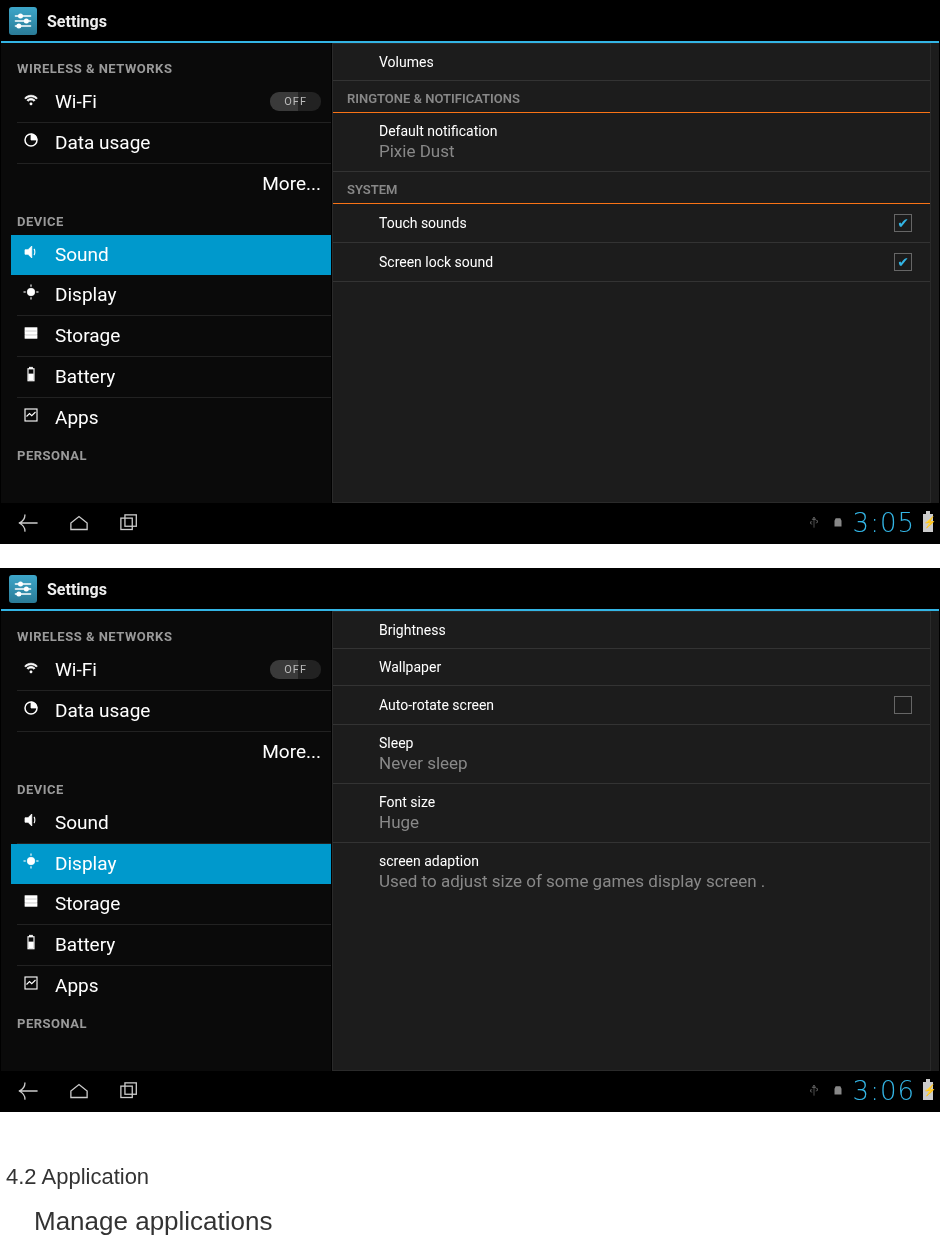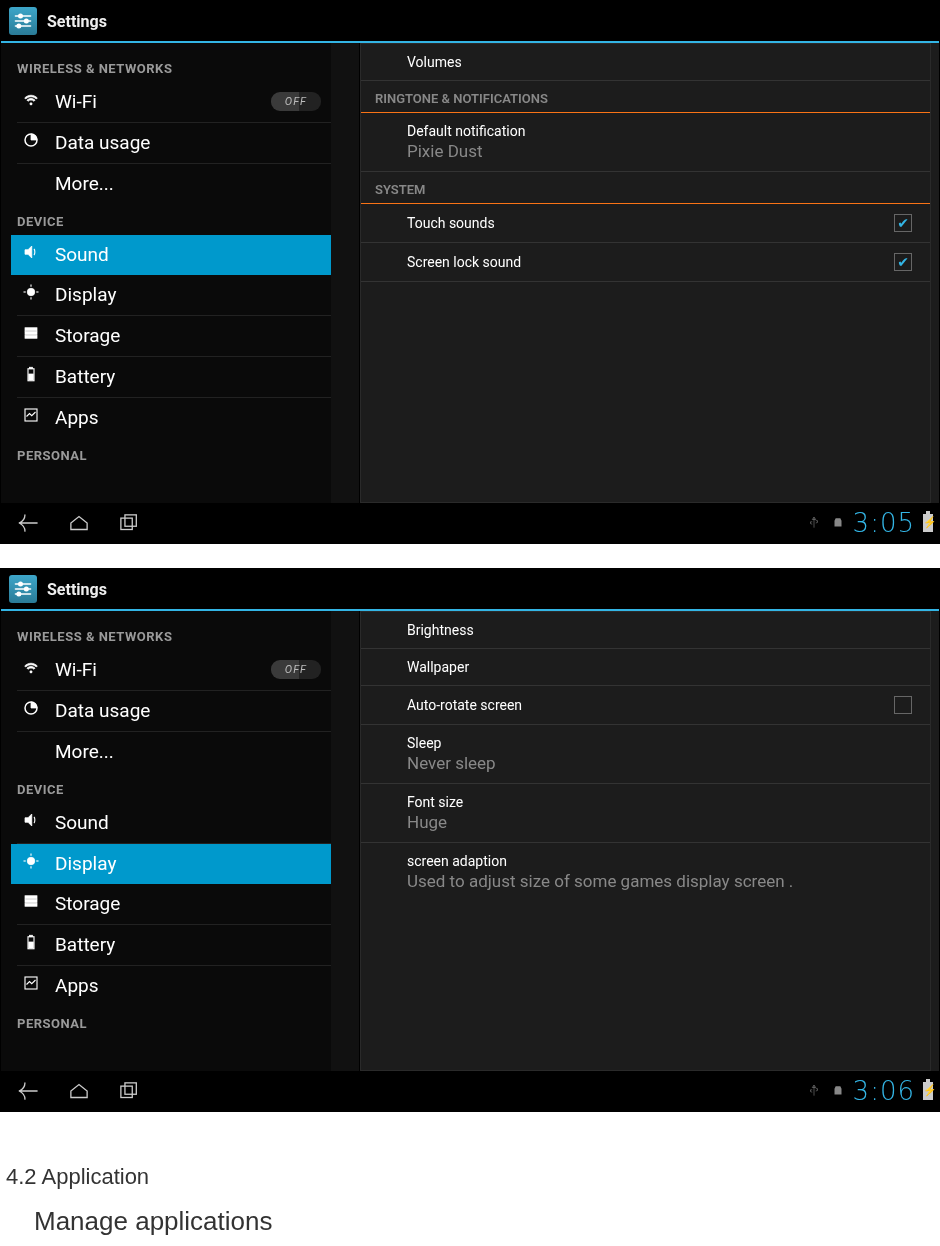--- a/index.html
+++ b/index.html
@@ -29,21 +29,20 @@
     margin-right: 10px;
     display: flex; align-items: center; justify-content: center;
   }
   .titlebar .app-icon svg { width: 20px; height: 20px; }
   .titlebar .app-title { font-size: 16px; color: #eee; }
   
   .mainarea {
     display: flex;
     height: 460px;
     background: #111;
-    gap: 28px;
   }
   .sidebar {
     width: 330px;
     background: #0a0a0a;
     padding: 8px 0 0 10px;
     overflow: hidden;
   }
   .section-header {
     font-size: 13px;
     font-weight: 700;
@@ -66,23 +65,22 @@
     background: #0099cc;
   }
   .side-item .toggle {
     margin-left: auto;
     font-size: 11px;
     letter-spacing: 1px;
     color: #bbb;
     background: linear-gradient(to right,#3a3a3a 0%,#3a3a3a 55%,#222 55%);
     padding: 3px 14px;
     border-radius: 9px;
-    font-style: italic;
-  }
-  .indent { padding-left: 44px; }
+  }
+  .indent { padding-left: 44px; justify-content: flex-end; }
   .side-divider { border-top: 1px solid #222; margin: 0 0 0 6px; }
 
   
   .detail {
     flex: 1;
     background: #1c1c1c;
     border-left: 1px solid #000;
   }
   .detail-inner {
     border:1px solid #2a2a2a;

